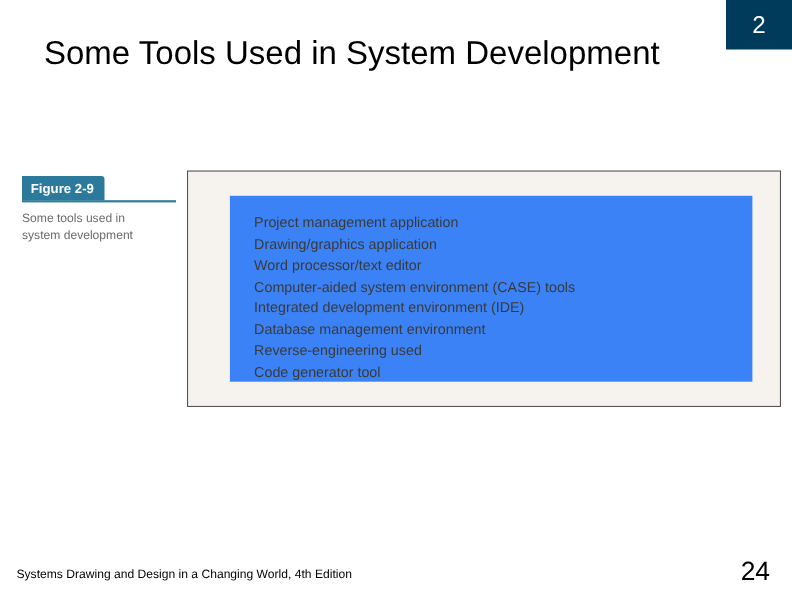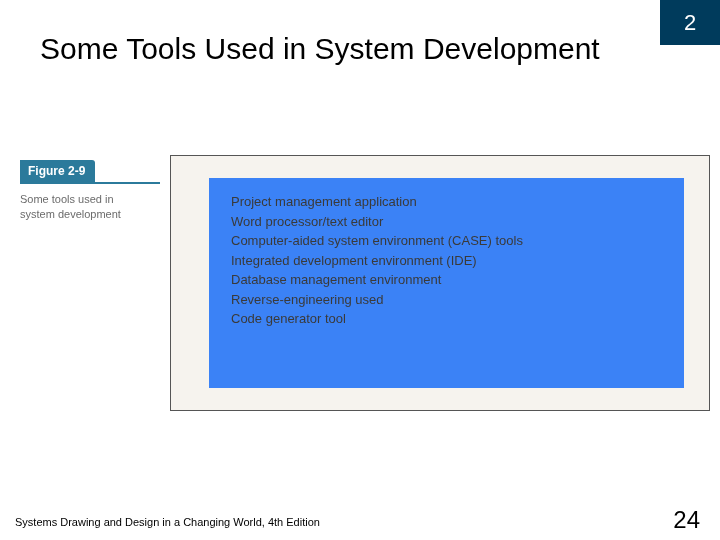--- a/index.html
+++ b/index.html
@@ -32,21 +32,21 @@
     right: 70px;
     font-size: 30px;
     color: #000000;
     font-weight: normal;
   }
   .figure-area {
     position: absolute;
     top: 155px;
     left: 20px;
     right: 10px;
-    height: 256px;
+    height: 215px;
     background: #ffffff;
   }
   .fig-label-wrap {
     position: absolute;
     left: 0;
     top: 5px;
     width: 145px;
   }
   .fig-badge {
     display: inline-block;
@@ -119,20 +119,21 @@
 
 <div class="figure-area">
   <div class="fig-label-wrap">
     <div class="fig-badge">Figure 2-9</div>
     <div class="fig-underline"></div>
     <div class="fig-caption">Some tools used in system development</div>
   </div>
   <div class="panel">
     <div class="inner-box">
       <div class="tool-line">Project management application</div>
+      <div class="tool-line">Drawing/graphics application</div>
       <div class="tool-line">Word processor/text editor</div>
       <div class="tool-line">Computer-aided system environment (CASE) tools</div>
       <div class="tool-line">Integrated development environment (IDE)</div>
       <div class="tool-line">Database management environment</div>
       <div class="tool-line">Reverse-engineering used</div>
       <div class="tool-line">Code generator tool</div>
     </div>
   </div>
 </div>
 

